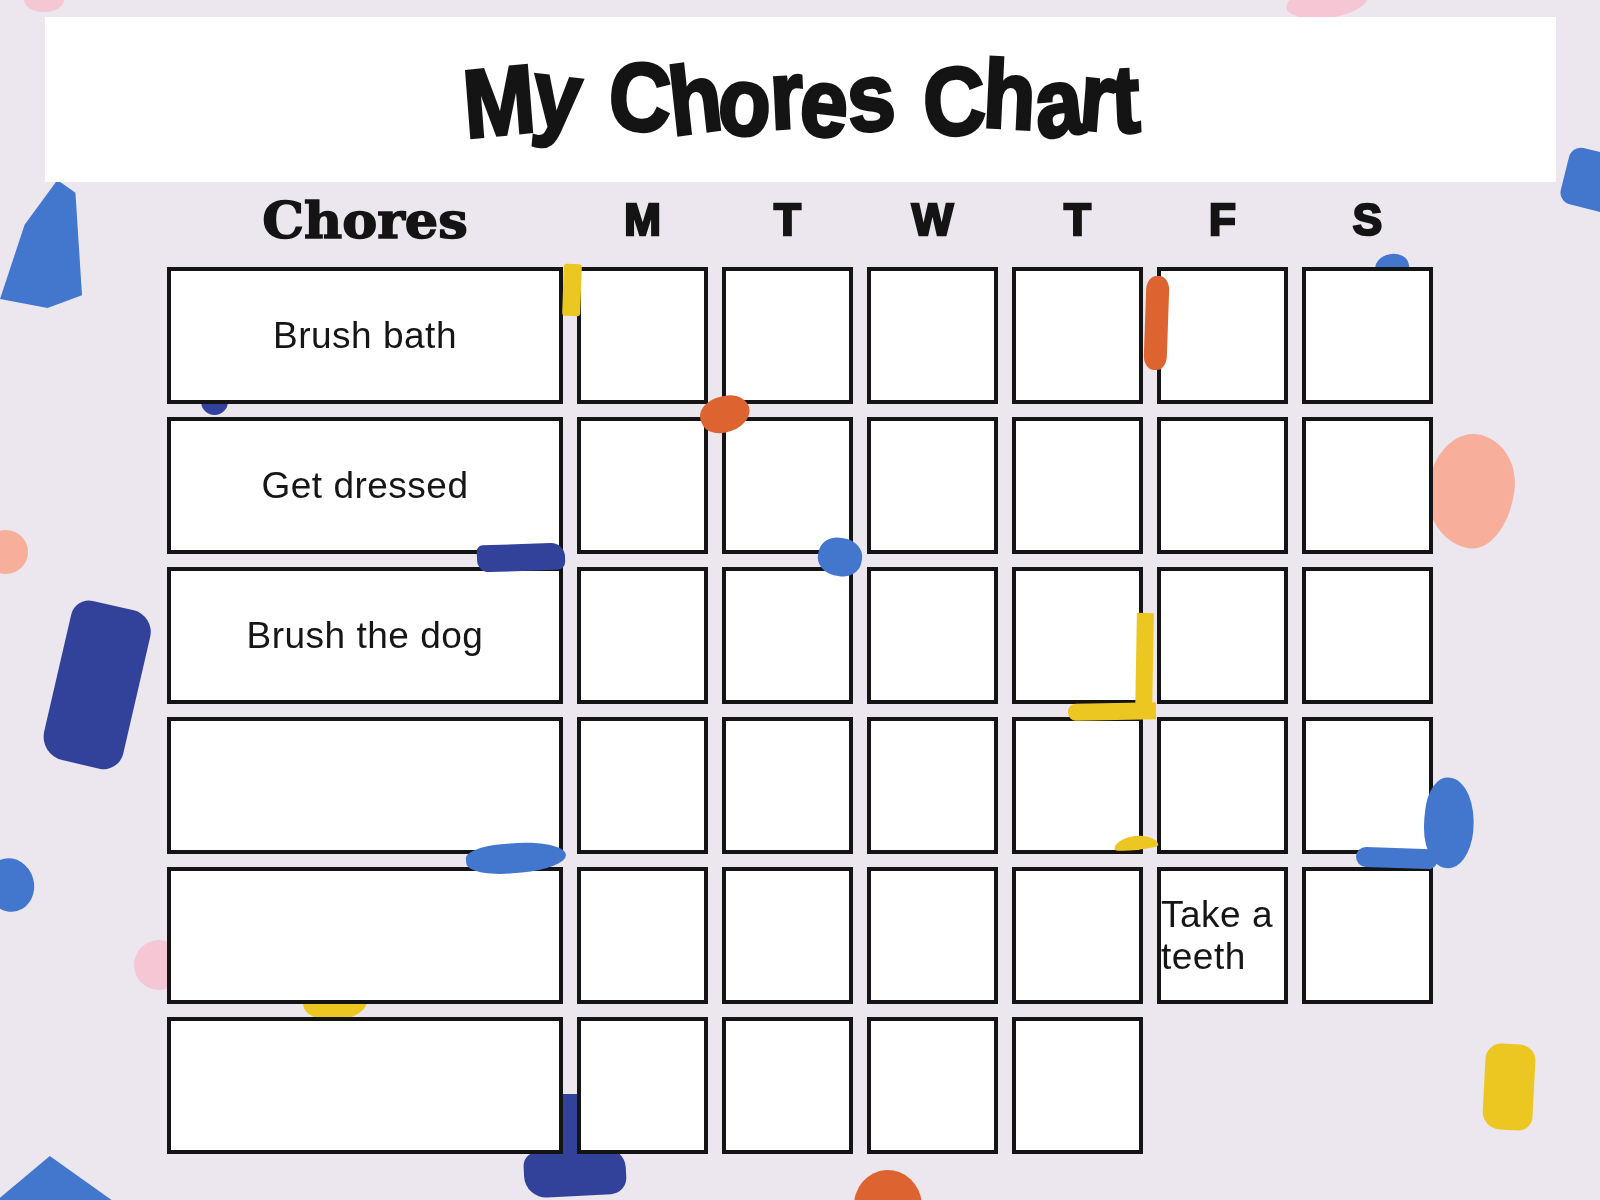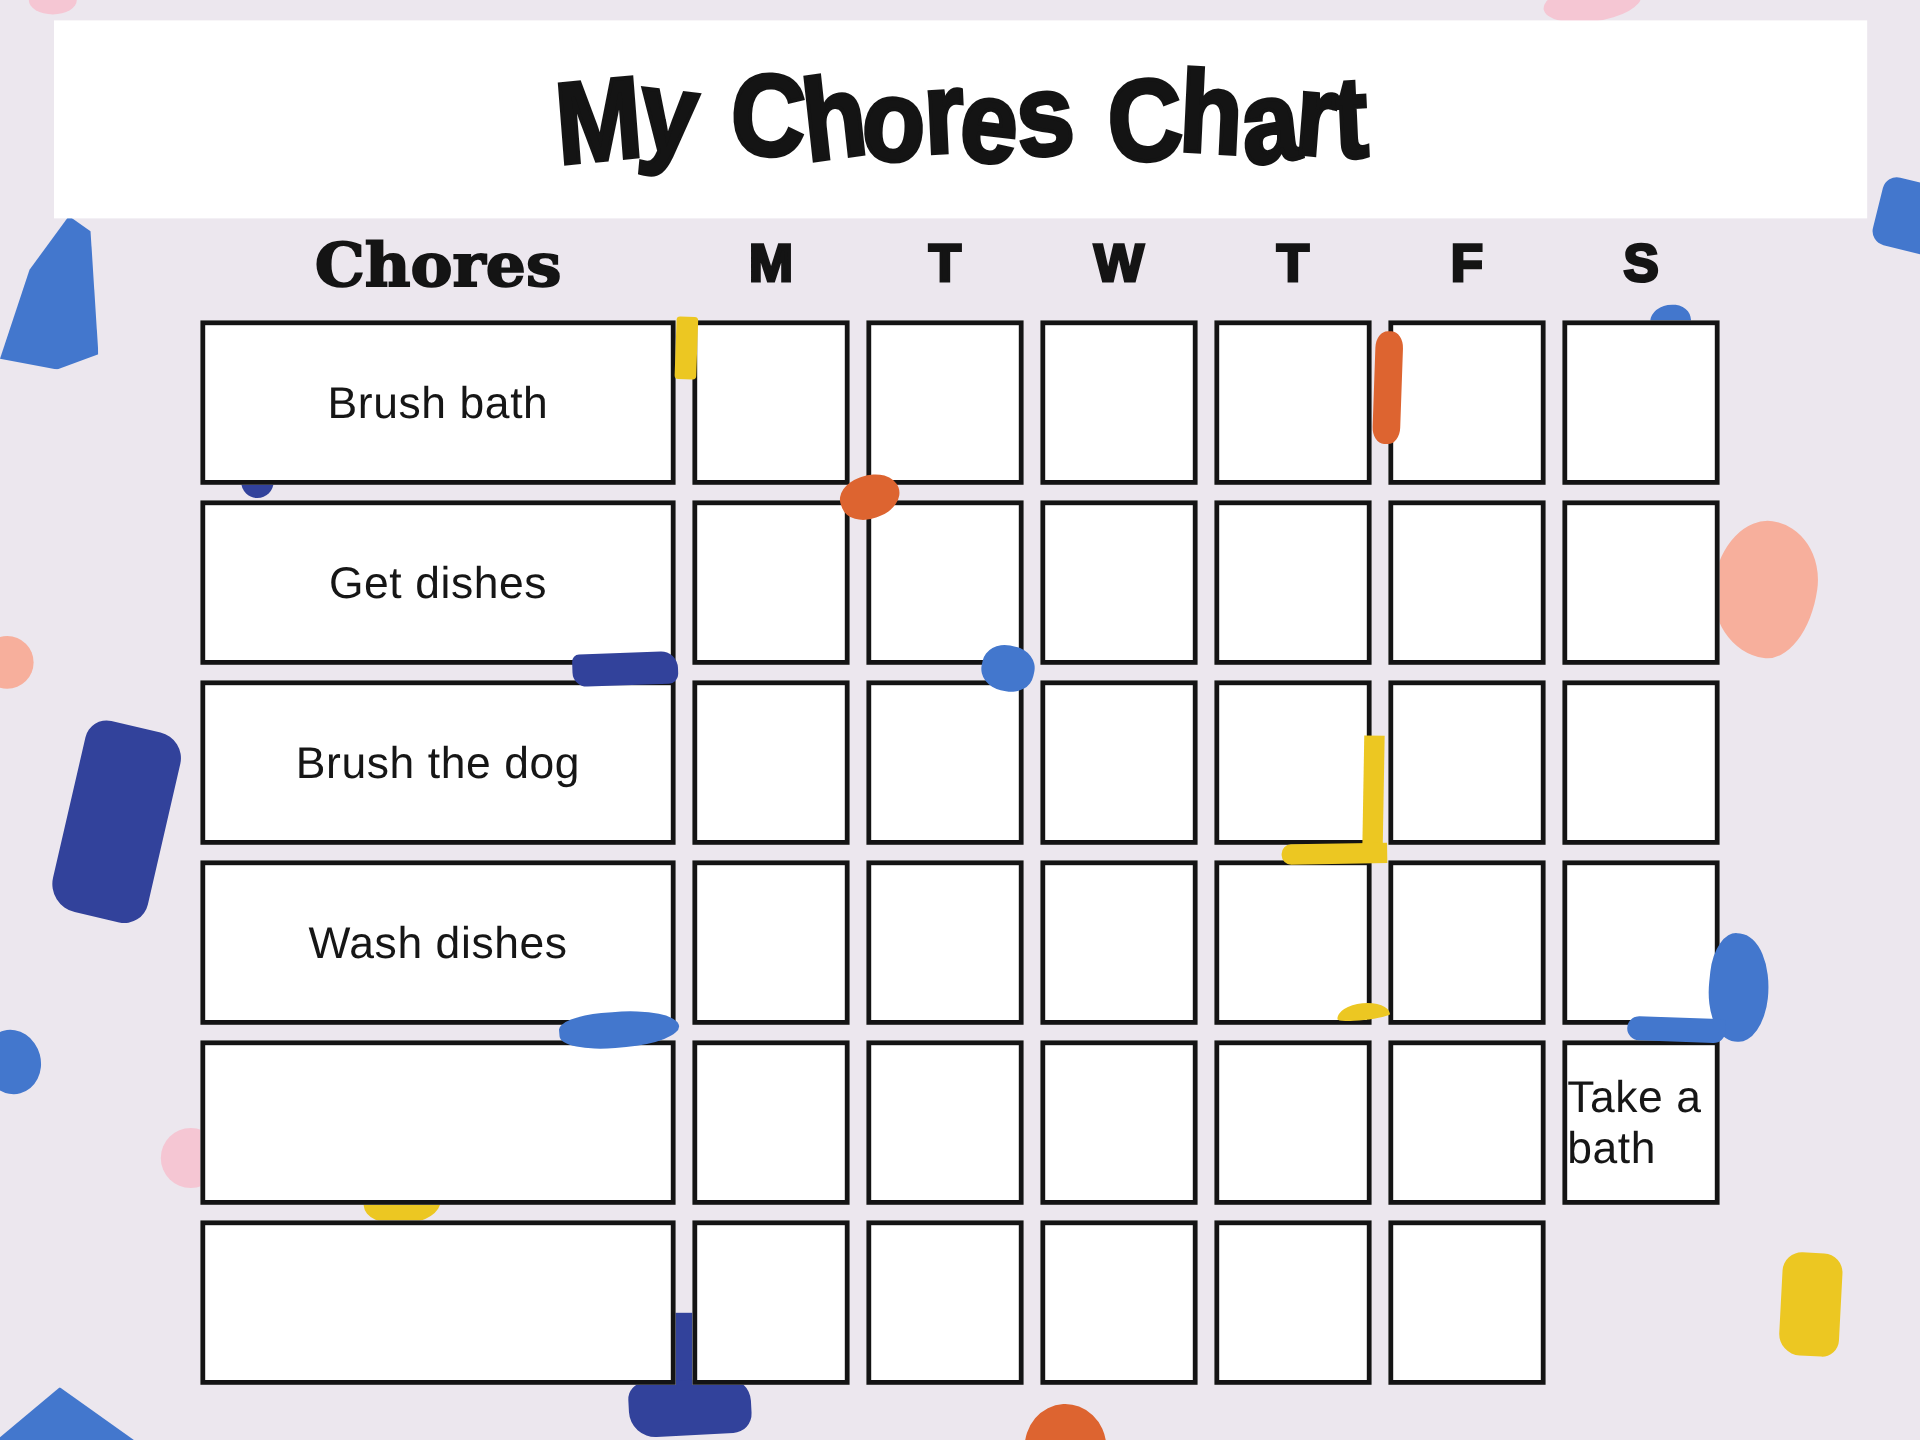--- a/index.html
+++ b/index.html
@@ -109,48 +109,47 @@
 </div>
 
 <div class="grid" id="grid">
     <div class="label-box">Brush bath</div>
     <div class="day-cell"></div>
     <div class="day-cell"></div>
     <div class="day-cell"></div>
     <div class="day-cell"></div>
     <div class="day-cell"></div>
     <div class="day-cell"></div>
-    <div class="label-box">Get dishes</div>
+    <div class="label-box">Get dressed</div>
     <div class="day-cell"></div>
     <div class="day-cell"></div>
     <div class="day-cell"></div>
     <div class="day-cell"></div>
     <div class="day-cell"></div>
     <div class="day-cell"></div>
     <div class="label-box">Brush the dog</div>
     <div class="day-cell"></div>
     <div class="day-cell"></div>
     <div class="day-cell"></div>
     <div class="day-cell"></div>
     <div class="day-cell"></div>
     <div class="day-cell"></div>
-    <div class="label-box">Wash dishes</div>
     <div class="day-cell"></div>
     <div class="day-cell"></div>
     <div class="day-cell"></div>
     <div class="day-cell"></div>
     <div class="day-cell"></div>
     <div class="day-cell"></div>
     <div class="day-cell"></div>
     <div class="day-cell"></div>
     <div class="day-cell"></div>
     <div class="day-cell"></div>
     <div class="day-cell"></div>
     <div class="day-cell"></div>
-    <div class="label-box">Take a bath</div>
+    <div class="label-box">Take a teeth</div>
     <div class="day-cell"></div>
     <div class="day-cell"></div>
     <div class="day-cell"></div>
     <div class="day-cell"></div>
     <div class="day-cell"></div>
     <div class="day-cell"></div>
   </div>
 
 <div class="deco over d-yellow-m"></div>
 <div class="deco over d-orange-stripe"></div>

